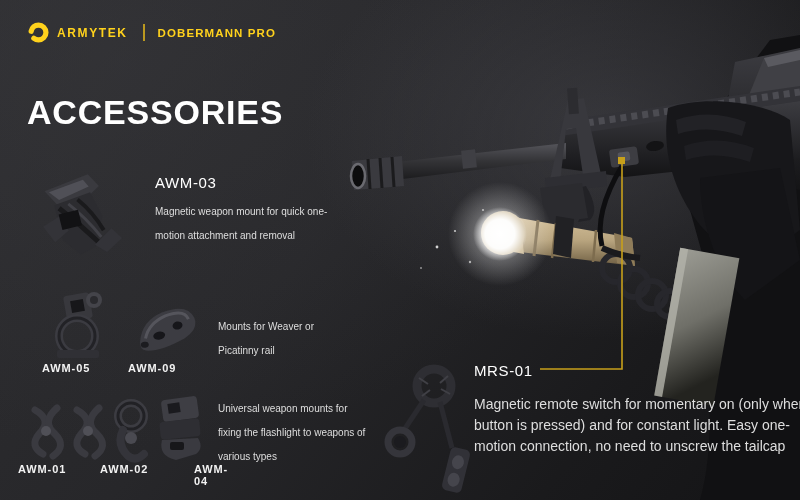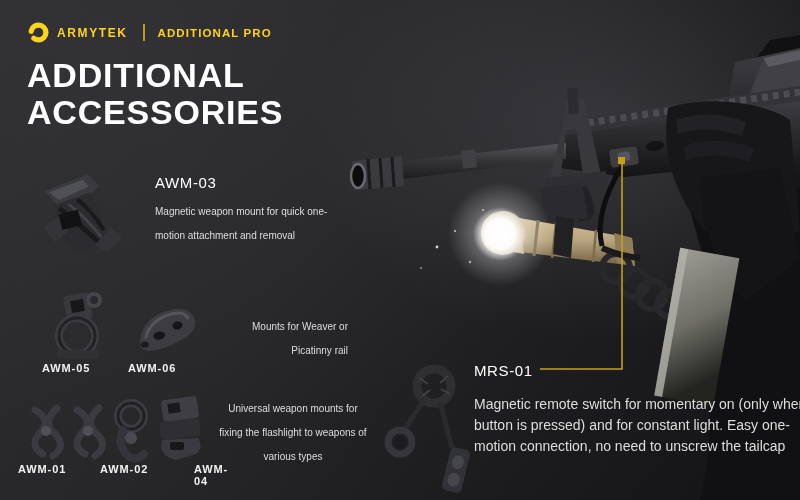--- a/index.html
+++ b/index.html
@@ -32,29 +32,29 @@
   .prod-label { font-size:11px; font-weight:700; color:#f2f2f2; letter-spacing:.9px; text-align:left; }
 
   .awm03-img  { position:absolute; left:32px;  top:166px; }
   .awm03-name { position:absolute; left:155px; top:174px; }
   .awm03-desc { position:absolute; left:155px; top:200px; width:192px; }
 
   .awm05-img  { position:absolute; left:47px;  top:288px; }
   .awm06-img  { position:absolute; left:130px; top:302px; }
   .awm05-label{ position:absolute; left:42px;  top:362px; width:72px; }
   .awm06-label{ position:absolute; left:128px; top:362px; width:72px; }
-  .rail-desc  { position:absolute; left:218px; top:315px; width:130px;text-align:right; }
+  .rail-desc  { position:absolute; left:218px; top:315px; width:130px; }
 
   .awm01-img  { position:absolute; left:25px;  top:398px; }
   .awm02-img  { position:absolute; left:106px; top:398px; }
   .awm04-img  { position:absolute; left:152px; top:394px; }
   .awm01-label{ position:absolute; left:18px;  top:463px; width:80px; }
   .awm02-label{ position:absolute; left:100px; top:463px; width:62px; }
   .awm04-label{ position:absolute; left:150px; top:463px; width:62px;padding-left:44px; }
-  .univ-desc  { position:absolute; left:218px; top:397px; width:150px;text-align:center; }
+  .univ-desc  { position:absolute; left:218px; top:397px; width:150px; }
 
   
   .mrs-img  { position:absolute; left:378px; top:360px; }
   .mrs-name { position:absolute; left:474px; top:362px; }
   .mrs-desc { position:absolute; left:474px; top:394px; width:356px; font-size:14px; line-height:21px; }
 
   .scene { position:absolute; left:0; top:0; width:800px; height:500px; pointer-events:none; }
 </style>
 </head>
 <body>
@@ -174,25 +174,25 @@
     <polyline points="540,369 622,369 622,161" fill="none" stroke="#c7a01b" stroke-width="1.6"></polyline>
     <rect x="618" y="157" width="7" height="7" fill="#c7a01b"></rect>
   </svg>
 
   <div class="logo-row">
     <svg class="logo-mark" viewBox="0 0 24 24">
       <circle cx="12" cy="12" r="8.5" fill="none" stroke="#ffd21c" stroke-width="6" stroke-dasharray="44 9" stroke-dashoffset="-28" stroke-linecap="round"></circle>
     </svg>
     <span class="logo-text">ARMYTEK</span>
     <span class="logo-div"></span>
-    <span class="product-line">ADDITIONAL PRO</span>
+    <span class="product-line">DOBERMANN PRO</span>
   </div>
 
   <h1 class="headline">
-    <span>ADDITIONAL</span><br>
+    <br>
     <span>ACCESSORIES</span>
   </h1>
 
   <svg class="awm03-img" width="92" height="100" viewBox="0 0 92 100">
     <g transform="rotate(-14 46 52)">
       <polygon points="20,18 66,12 74,26 60,34 30,36" fill="#3a3a3f"></polygon>
       <polygon points="24,20 60,16 64,24 32,30" fill="#505057"></polygon>
       <path d="M26,34 L64,30 L70,56 L56,84 L40,88 L26,70 Z" fill="#2c2c30"></path>
       <path d="M30,38 q16,20 30,42" stroke="#1a1a1c" stroke-width="5" fill="none"></path>
       <path d="M40,36 q14,18 24,40" stroke="#414147" stroke-width="3" fill="none"></path>
@@ -217,21 +217,21 @@
   <svg class="awm06-img" width="72" height="54" viewBox="0 0 72 54">
     <g transform="rotate(-12 36 27)">
       <path d="M8,34 Q14,14 36,10 Q62,6 66,22 Q68,34 52,40 Q26,48 12,44 Q6,42 8,34 Z" fill="#3c3c42"></path>
       <path d="M14,32 Q20,18 38,14 Q58,11 60,22" fill="none" stroke="#55555c" stroke-width="3"></path>
       <ellipse cx="28" cy="32" rx="6" ry="4" fill="#16161a"></ellipse>
       <ellipse cx="48" cy="26" rx="5" ry="4" fill="#16161a"></ellipse>
       <ellipse cx="12" cy="38" rx="4" ry="3" fill="#1c1c20"></ellipse>
     </g>
   </svg>
   <div class="prod-label awm05-label">AWM-05</div>
-  <div class="prod-label awm06-label">AWM-06</div>
+  <div class="prod-label awm06-label">AWM-09</div>
   <div class="prod-desc rail-desc">Mounts for Weaver or Picatinny rail</div>
 
   <svg class="awm01-img" width="84" height="64" viewBox="0 0 84 64">
     <g stroke="#3a3a40" stroke-width="7" fill="none" stroke-linecap="round">
       <path d="M10,12 Q28,22 14,36 Q4,48 18,56"></path>
       <path d="M32,10 Q16,24 30,36 Q42,48 28,58"></path>
       <path d="M52,12 Q70,22 56,36 Q46,48 60,56"></path>
       <path d="M74,10 Q58,24 72,36 Q84,48 70,58"></path>
     </g>
     <circle cx="21" cy="33" r="5" fill="#505057"></circle>

